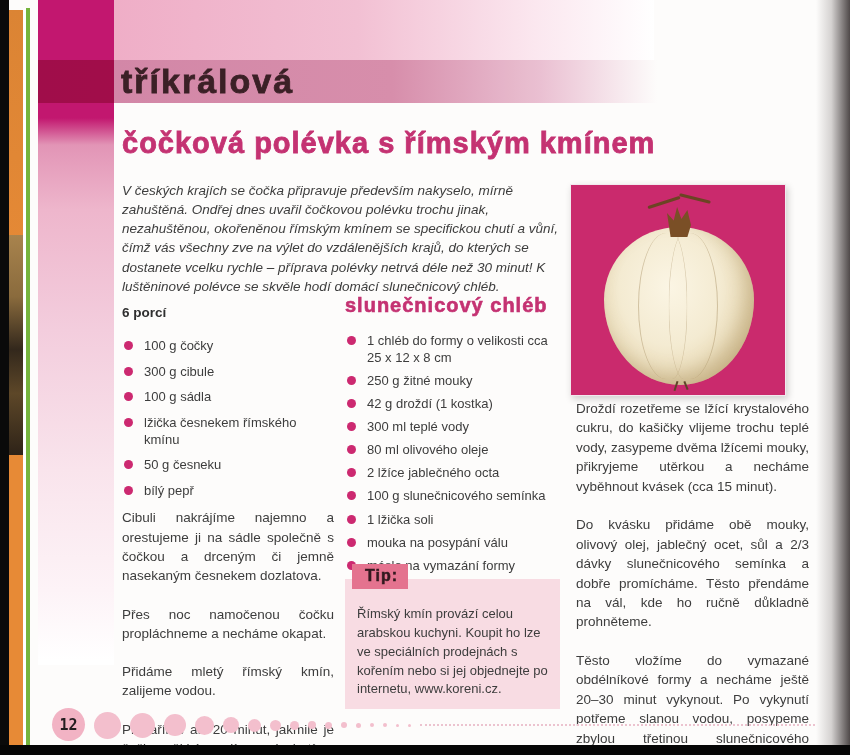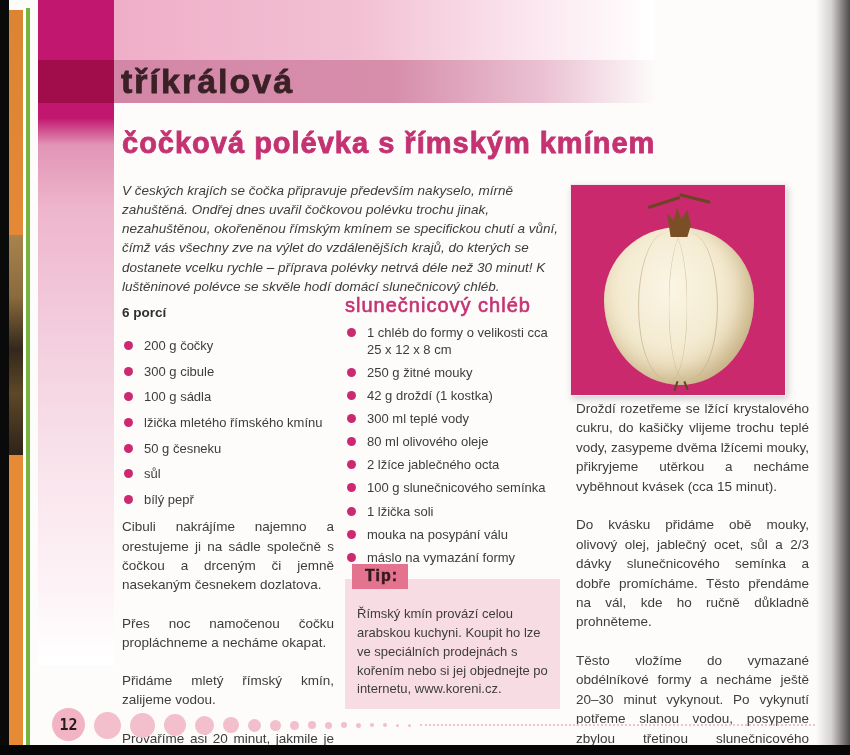--- a/index.html
+++ b/index.html
@@ -45,22 +45,22 @@
   .col1{position:absolute;left:122px;top:305px;width:212px;color:var(--ink);}
   .servings{font-size:13.5px;font-weight:bold;margin-bottom:18px;color:#2f2f2f;}
   ul.ing{list-style:none;}
   ul.ing li{display:flex;align-items:flex-start;font-size:13px;line-height:1.28;margin-bottom:9px;}
   ul.ing .dot{flex:0 0 9px;width:9px;height:9px;border-radius:50%;background:var(--bullet);
     margin:3px 11px 0 2px;}
   .steps p{font-size:13.5px;line-height:1.43;text-align:justify;margin-bottom:19px;color:var(--ink);}
   .col1 .steps{margin-top:9px;}
 
   .col2{position:absolute;left:345px;top:294px;width:218px;color:var(--ink);}
-  .bread-heading{font-size:20px;font-weight:normal;letter-spacing:1px;color:var(--heading);
-    -webkit-text-stroke:.6px var(--heading);margin-bottom:8px;}
+  .bread-heading{font-size:20px;font-weight:bold;letter-spacing:1px;color:var(--heading);
+    -webkit-text-stroke:.6px var(--heading);margin-bottom:16px;}
   .col2 ul.ing li{margin-bottom:6.5px;}
 
   
   .tip-box{position:absolute;left:345px;top:579px;width:215px;min-height:121px;
     background:var(--tip-box-bg);padding:26px 12px 10px 12px;}
   .tip-label{position:absolute;left:352px;top:564px;background:var(--tip-label-bg);
     color:#33191f;font-size:16px;font-weight:bold;letter-spacing:1px;padding:3px 10px 4px 13px;
     -webkit-text-stroke:.5px #33191f;}
   .tip-text{font-size:13px;line-height:1.45;color:var(--ink);}
 
@@ -117,48 +117,44 @@
 
   <h1 class="recipe-title">čočková polévka s římským kmínem</h1>
   <p class="intro">V českých krajích se čočka připravuje především nakyselo, mírně zahuštěná. Ondřej dnes uvařil čočkovou polévku trochu jinak, nezahuštěnou, okořeněnou římským kmínem se specifickou chutí a vůní, čímž vás všechny zve na výlet do vzdálenějších krajů, do kterých se dostanete vcelku rychle – příprava polévky netrvá déle než 30 minut! K luštěninové polévce se skvěle hodí domácí slunečnicový chléb.</p>
 
   <div class="col1">
     <div class="servings">6 porcí</div>
     <ul class="ing">
 
         <li>
           <span class="dot"></span>
-          <span>200 g čočky</span>
+          <span>100 g čočky</span>
         </li>
 
         <li>
           <span class="dot"></span>
           <span>300 g cibule</span>
         </li>
 
         <li>
           <span class="dot"></span>
           <span>100 g sádla</span>
         </li>
 
         <li>
           <span class="dot"></span>
-          <span>lžička mletého římského kmínu</span>
+          <span>lžička česnekem římského kmínu</span>
         </li>
 
 
         <li>
           <span class="dot"></span>
           <span>50 g česneku</span>
         </li>
 
-        <li>
-          <span class="dot"></span>
-          <span>sůl</span>
-        </li>
 
         <li>
           <span class="dot"></span>
           <span>bílý pepř</span>
         </li>
       </ul>
     <div class="steps">
 
         <p>Cibuli nakrájíme najemno a orestujeme ji na sádle společně s čočkou a drceným či jemně nasekaným česnekem dozlatova.</p>
 

